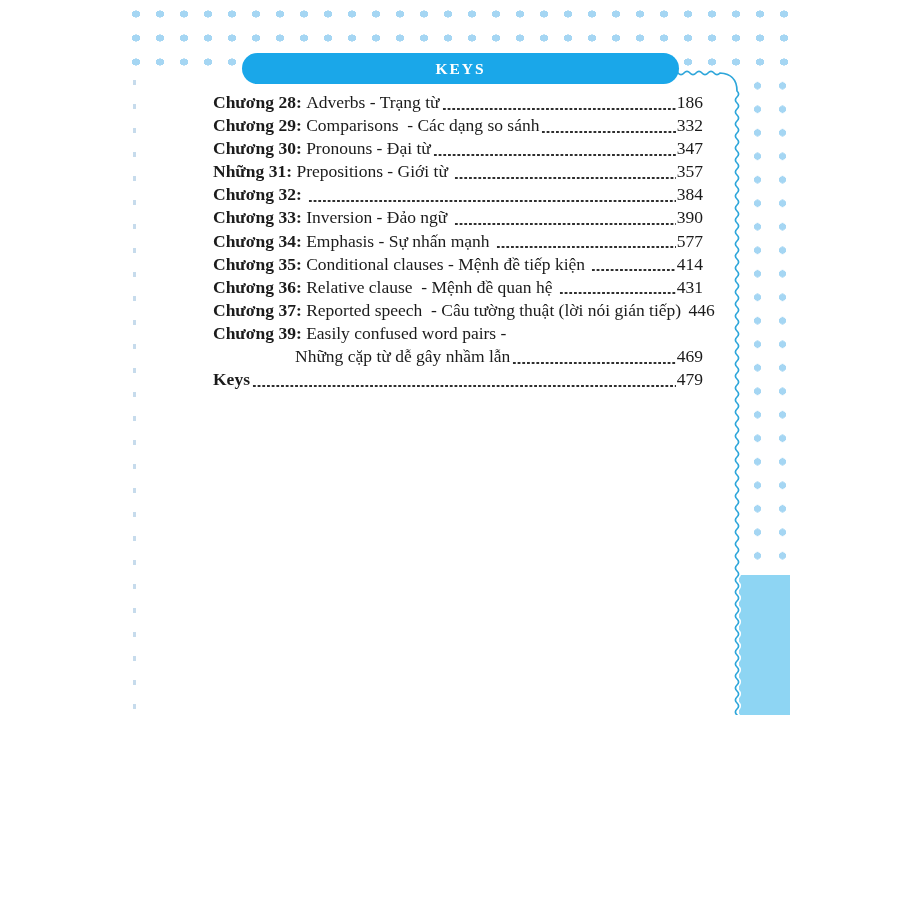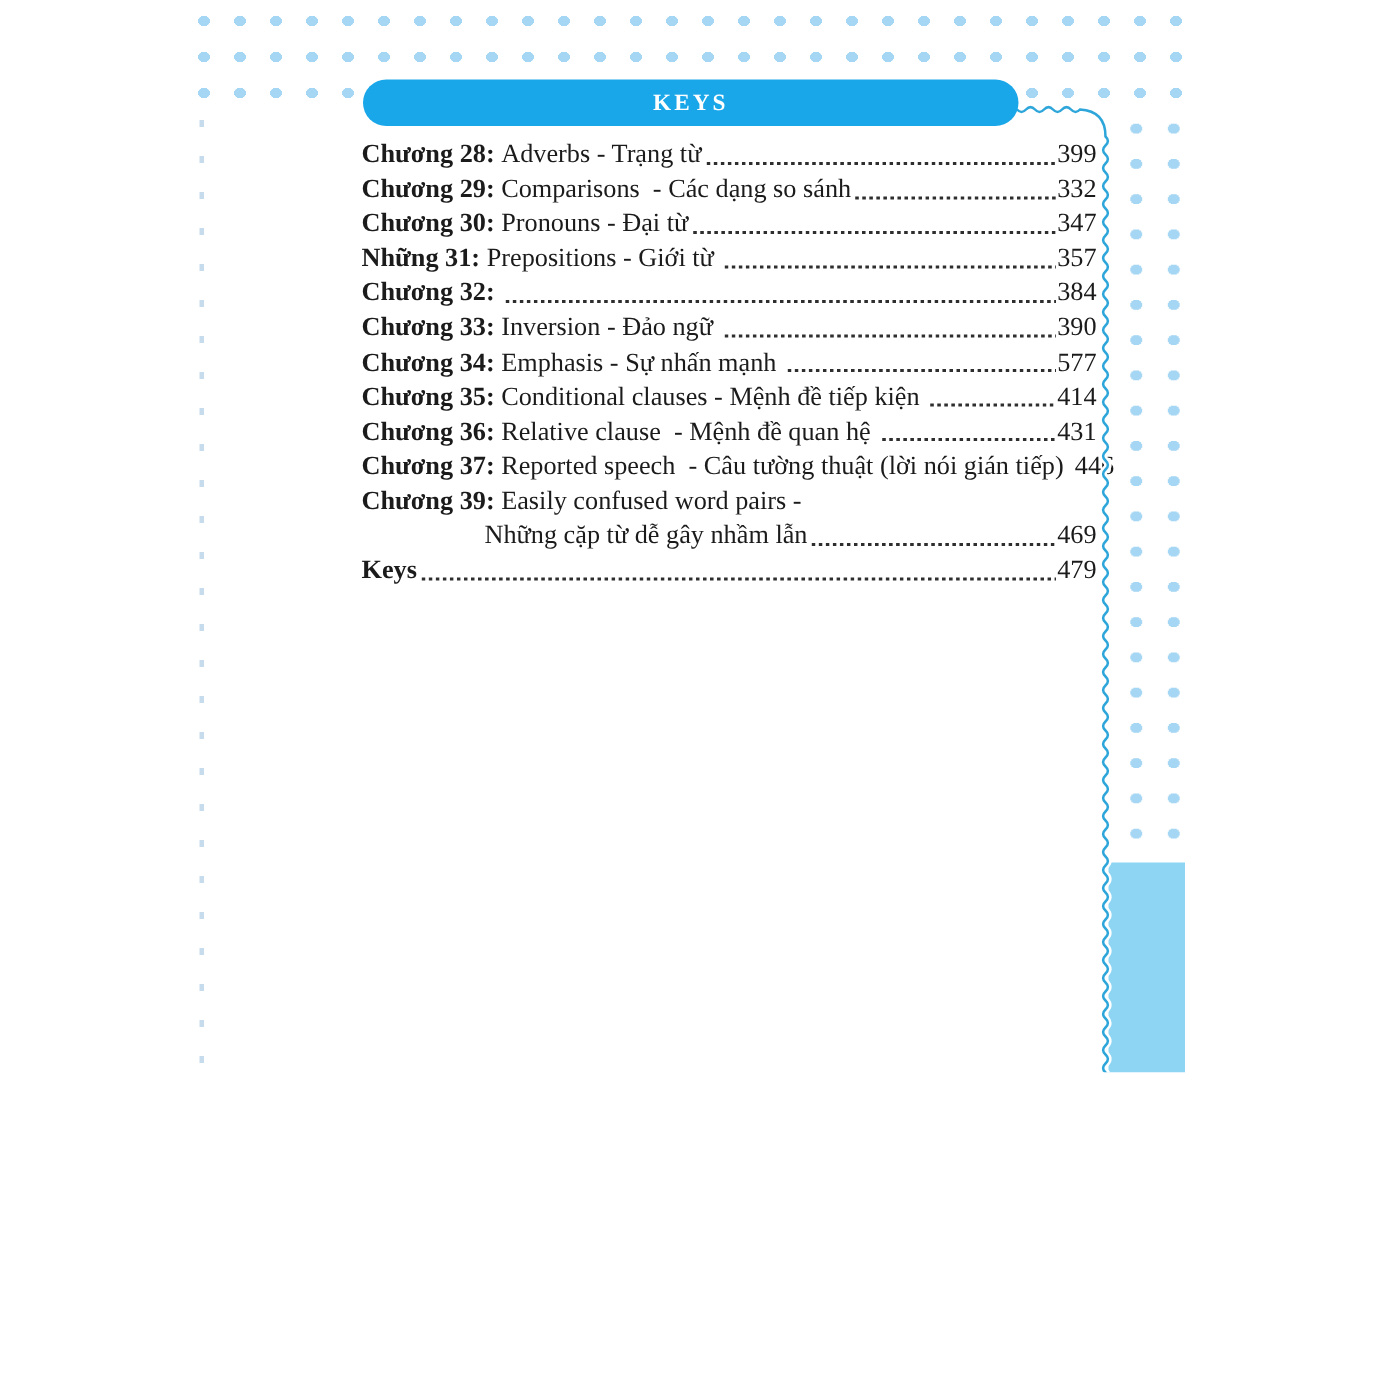--- a/index.html
+++ b/index.html
@@ -30,21 +30,21 @@
   
   svg.border-layer{position:absolute;left:0;top:0;z-index:4;pointer-events:none;}
 
   
   .page-oval{position:absolute;left:432px;top:852px;width:56px;height:29px;background:#fff;
     border:2.5px solid var(--stroke);border-radius:50%;z-index:6;
     display:flex;align-items:center;justify-content:flex-start;}
   .page-oval span{font-family:"Liberation Sans","DejaVu Sans",sans-serif;font-size:15px;color:#1c1c1c;}
 
   
-  .toc{position:absolute;left:213px;top:92px;width:490px;z-index:3;margin-left:28px;}
+  .toc{position:absolute;left:213px;top:92px;width:490px;z-index:3;}
   .toc-row{display:flex;align-items:baseline;height:23.1px;font-size:17.5px;color:#1b1b1b;white-space:pre;}
   .toc-row .lbl{font-weight:bold;}
   .toc-row .leader{flex:1;align-self:stretch;margin:0 1px 0 2px;
     background-image:radial-gradient(circle 1.15px,#2e2e2e 96%,transparent 100%);
     background-size:4.7px 6px;background-repeat:repeat-x;background-position:left bottom 3.5px;}
   .toc-row .pg{text-align:right;}
 </style>
 </head>
 <body>
 
@@ -62,21 +62,21 @@
     <path id="wave-under" fill="none" stroke="#ffffff" stroke-width="5" stroke-linecap="round" d="M678 73 q3 3.2 6 0 t6 0 t6 0 t6 0 t6 0 t6 0 t6 0 Q737 74 737 91 q3.2 3 0 6 t0 6 t0 6 t0 6 t0 6 t0 6 t0 6 t0 6 t0 6 t0 6 t0 6 t0 6 t0 6 t0 6 t0 6 t0 6 t0 6 t0 6 t0 6 t0 6 t0 6 t0 6 t0 6 t0 6 t0 6 t0 6 t0 6 t0 6 t0 6 t0 6 t0 6 t0 6 t0 6 t0 6 t0 6 t0 6 t0 6 t0 6 t0 6 t0 6 t0 6 t0 6 t0 6 t0 6 t0 6 t0 6 t0 6 t0 6 t0 6 t0 6 t0 6 t0 6 t0 6 t0 6 t0 6 t0 6 t0 6 t0 6 t0 6 t0 6 t0 6 t0 6 t0 6 t0 6 t0 6 t0 6 t0 6 t0 6 t0 6 t0 6 t0 6 t0 6 t0 6 t0 6 t0 6 t0 6 t0 6 t0 6 t0 6 t0 6 t0 6 t0 6 t0 6 t0 6 t0 6 t0 6 t0 6 t0 6 t0 6 t0 6 t0 6 t0 6 t0 6 t0 6 t0 6 t0 6 t0 6 t0 6 t0 6 t0 6 t0 6 t0 6 t0 6 t0 6 t0 6 t0 6 t0 6 t0 6 t0 6 t0 6 t0 6 t0 6 t0 6 t0 6 t0 6 t0 6 t0 6 t0 6 t0 6 t0 6 t0 6 t0 6 t0 6 t0 6 t0 6 t0 6 Q737 860 722 862 q-3 3.2 -6 0 t-6 0 t-6 0 t-6 0 t-6 0 t-6 0 t-6 0 t-6 0 t-6 0 t-6 0 t-6 0 t-6 0 t-6 0 t-6 0 t-6 0 t-6 0 t-6 0 t-6 0 t-6 0 t-6 0 t-6 0 t-6 0 t-6 0 t-6 0 t-6 0 t-6 0 t-6 0 t-6 0 t-6 0 t-6 0 t-6 0 t-6 0 t-6 0 t-6 0 t-6 0 t-6 0 t-6 0 t-6 0"></path>
     <path id="wave-over" fill="none" stroke-width="1.7" stroke-linecap="round" stroke="#2ea6da" d="M678 73 q3 3.2 6 0 t6 0 t6 0 t6 0 t6 0 t6 0 t6 0 Q737 74 737 91 q3.2 3 0 6 t0 6 t0 6 t0 6 t0 6 t0 6 t0 6 t0 6 t0 6 t0 6 t0 6 t0 6 t0 6 t0 6 t0 6 t0 6 t0 6 t0 6 t0 6 t0 6 t0 6 t0 6 t0 6 t0 6 t0 6 t0 6 t0 6 t0 6 t0 6 t0 6 t0 6 t0 6 t0 6 t0 6 t0 6 t0 6 t0 6 t0 6 t0 6 t0 6 t0 6 t0 6 t0 6 t0 6 t0 6 t0 6 t0 6 t0 6 t0 6 t0 6 t0 6 t0 6 t0 6 t0 6 t0 6 t0 6 t0 6 t0 6 t0 6 t0 6 t0 6 t0 6 t0 6 t0 6 t0 6 t0 6 t0 6 t0 6 t0 6 t0 6 t0 6 t0 6 t0 6 t0 6 t0 6 t0 6 t0 6 t0 6 t0 6 t0 6 t0 6 t0 6 t0 6 t0 6 t0 6 t0 6 t0 6 t0 6 t0 6 t0 6 t0 6 t0 6 t0 6 t0 6 t0 6 t0 6 t0 6 t0 6 t0 6 t0 6 t0 6 t0 6 t0 6 t0 6 t0 6 t0 6 t0 6 t0 6 t0 6 t0 6 t0 6 t0 6 t0 6 t0 6 t0 6 t0 6 t0 6 t0 6 t0 6 t0 6 t0 6 t0 6 t0 6 t0 6 t0 6 t0 6 Q737 860 722 862 q-3 3.2 -6 0 t-6 0 t-6 0 t-6 0 t-6 0 t-6 0 t-6 0 t-6 0 t-6 0 t-6 0 t-6 0 t-6 0 t-6 0 t-6 0 t-6 0 t-6 0 t-6 0 t-6 0 t-6 0 t-6 0 t-6 0 t-6 0 t-6 0 t-6 0 t-6 0 t-6 0 t-6 0 t-6 0 t-6 0 t-6 0 t-6 0 t-6 0 t-6 0 t-6 0 t-6 0 t-6 0 t-6 0 t-6 0"></path>
     <line id="band-edge-line" x1="147" y1="862.5" x2="433" y2="862.5" stroke-width="1.7" stroke="#2ea6da"></line>
   </svg>
 
   <div class="keys-tab">
     <span>KEYS</span>
   </div>
 
   <div class="toc" id="toc">
-      <div class="toc-row"><span class="lbl">Chương 28: </span><span>Adverbs - Trạng từ</span><span class="leader"></span><span class="pg">399</span></div>
+      <div class="toc-row"><span class="lbl">Chương 28: </span><span>Adverbs - Trạng từ</span><span class="leader"></span><span class="pg">186</span></div>
       <div class="toc-row"><span class="lbl">Chương 29: </span><span>Comparisons  - Các dạng so sánh</span><span class="leader"></span><span class="pg">332</span></div>
       <div class="toc-row"><span class="lbl">Chương 30: </span><span>Pronouns - Đại từ</span><span class="leader"></span><span class="pg">347</span></div>
       <div class="toc-row"><span class="lbl">Những 31: </span><span>Prepositions - Giới từ </span><span class="leader"></span><span class="pg">357</span></div>
       <div class="toc-row"><span class="lbl">Chương 32: </span><span class="leader"></span><span class="pg">384</span></div>
       <div class="toc-row"><span class="lbl">Chương 33: </span><span>Inversion - Đảo ngữ </span><span class="leader"></span><span class="pg">390</span></div>
       <div class="toc-row"><span class="lbl">Chương 34: </span><span>Emphasis - Sự nhấn mạnh </span><span class="leader"></span><span class="pg">577</span></div>
       <div class="toc-row"><span class="lbl">Chương 35: </span><span>Conditional clauses - Mệnh đề tiếp kiện </span><span class="leader"></span><span class="pg">414</span></div>
       <div class="toc-row"><span class="lbl">Chương 36: </span><span>Relative clause  - Mệnh đề quan hệ </span><span class="leader"></span><span class="pg">431</span></div>
       <div class="toc-row"><span class="lbl">Chương 37: </span><span>Reported speech  - Câu tường thuật (lời nói gián tiếp) </span><span class="leader"></span><span class="pg">446</span></div>
       <div class="toc-row"><span class="lbl">Chương 39: </span><span>Easily confused word pairs -</span></div>

